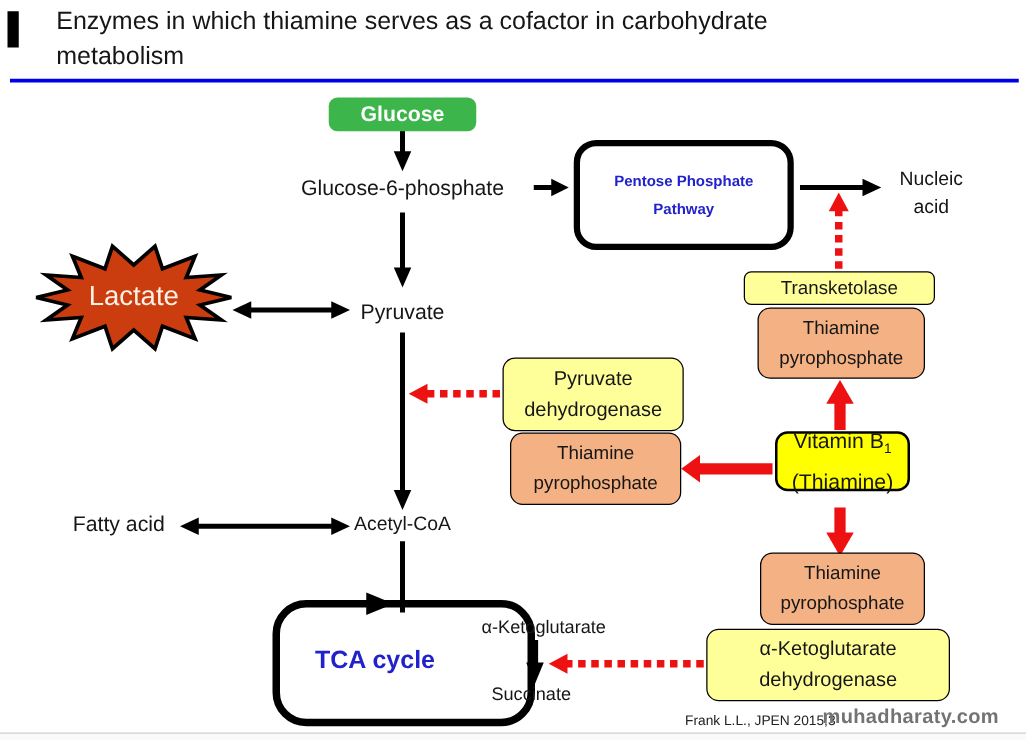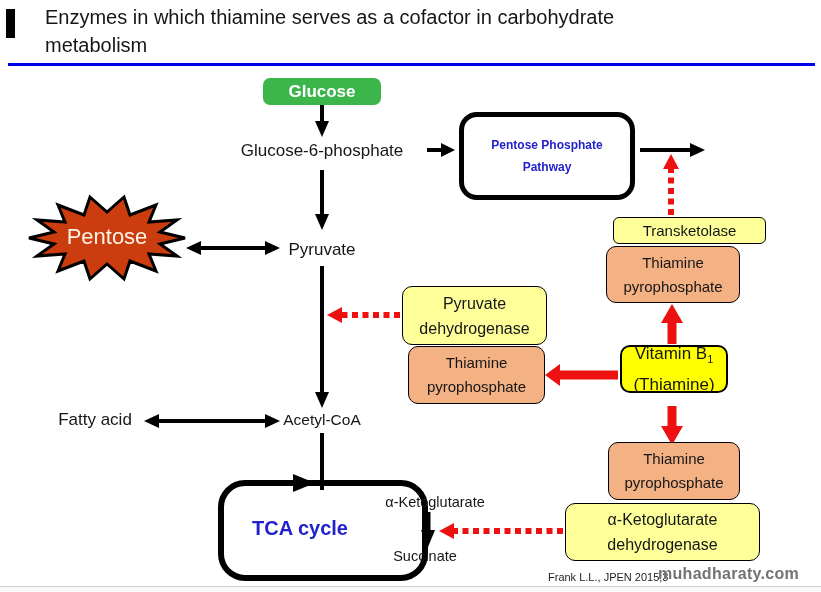--- a/index.html
+++ b/index.html
@@ -21,21 +21,21 @@
   .lbl  { text-align:center; color:#161616; }
 
   #glucose-box { left:263px; top:78px; width:118px; height:27px; background:#3CB54A;
                  border-radius:7px; color:#ffffff; font-weight:bold; font-size:17px; }
   #g6p-label { left:222px; top:141px; width:200px; font-size:17px; }
   #ppp-box { left:459px; top:112px; width:176px; height:88px; background:#ffffff;
              border:5px solid #000; border-radius:18px; color:#2222CC; font-weight:bold;
              font-size:12px; line-height:22px; padding:0 18px; }
   #nucleic-label { left:710px; top:133px; width:70px; font-size:15.5px; line-height:22px; }
   #transketolase-box { left:595px; top:217px; width:153px; height:27px; background:#FFFF99;
-                       border:1.5px solid #000; border-radius:6px; font-size:15px;margin-left:18px; }
+                       border:1.5px solid #000; border-radius:6px; font-size:15px; }
   .tpp-box { background:#F4B183; border:1.5px solid #000; border-radius:10px;
              font-size:15px; line-height:24px; }
   #tpp-top { left:606px; top:246px; width:134px; height:57px; }
   #tpp-mid { left:408px; top:346px; width:137px; height:58px; }
   #tpp-bottom { left:608px; top:442px; width:132px; height:58px; }
   #lactate-label { left:57px; top:224px; width:100px; font-size:22px; color:#FCF3E6; z-index:2; }
   #pyruvate-label { left:272px; top:240px; width:100px; font-size:17px; }
   #pdh-box { left:402px; top:286px; width:145px; height:59px; background:#FFFF99;
              border:1.5px solid #000; border-radius:10px; font-size:16px; line-height:25px; }
   #vb1-box { left:620px; top:345px; width:108px; height:48px; background:#FFFF00;
@@ -141,30 +141,31 @@
   <div id="glucose-box" class="abs node">
     <span>Glucose</span>
   </div>
 
   <div id="g6p-label" class="abs lbl">Glucose-6-phosphate</div>
 
   <div id="ppp-box" class="abs node">
     <span>Pentose Phosphate Pathway</span>
   </div>
 
+  <div id="nucleic-label" class="abs lbl">Nucleic acid</div>
 
   <div id="transketolase-box" class="abs node">
     <span>Transketolase</span>
   </div>
 
   <div id="tpp-top" class="abs node tpp-box">
     <span>Thiamine pyrophosphate</span>
   </div>
 
-  <div id="lactate-label" class="abs lbl">Pentose</div>
+  <div id="lactate-label" class="abs lbl">Lactate</div>
 
   <div id="pyruvate-label" class="abs lbl">Pyruvate</div>
 
   <div id="pdh-box" class="abs node">
     <span>Pyruvate dehydrogenase</span>
   </div>
 
   <div id="tpp-mid" class="abs node tpp-box">
     <span>Thiamine pyrophosphate</span>
   </div>

